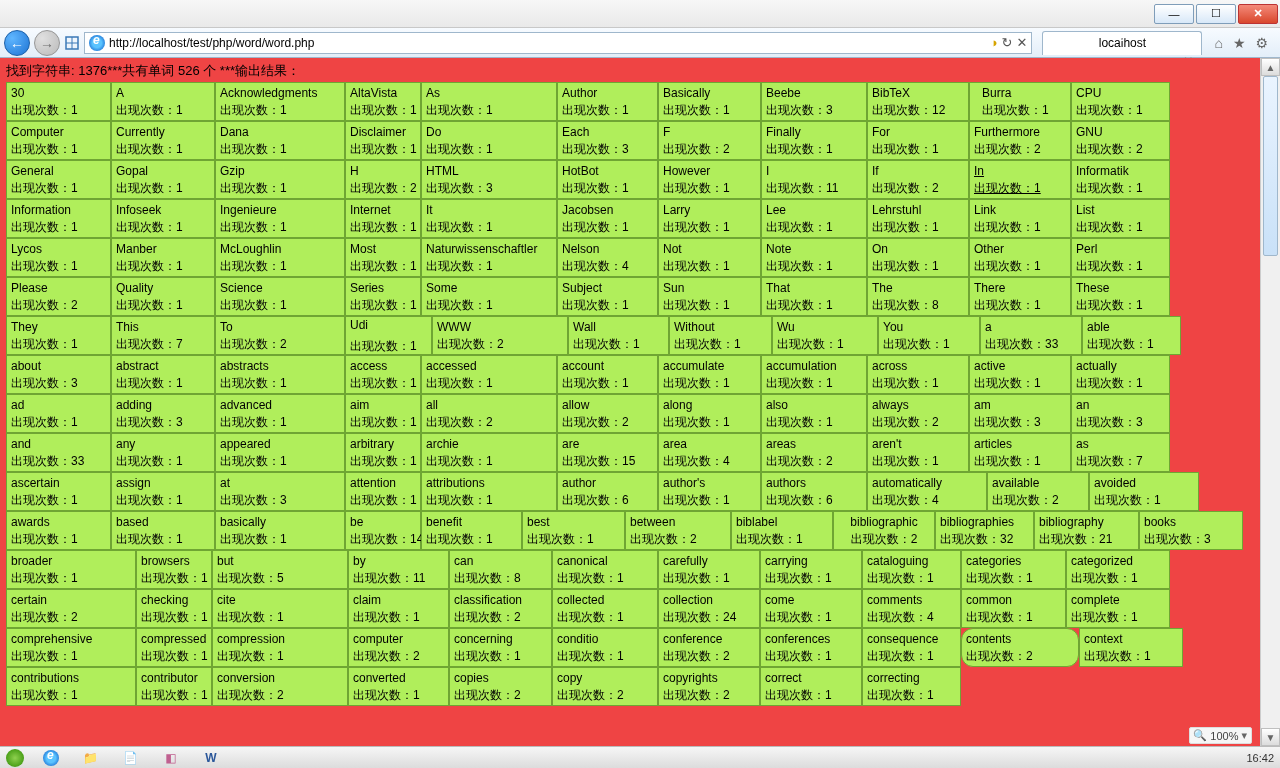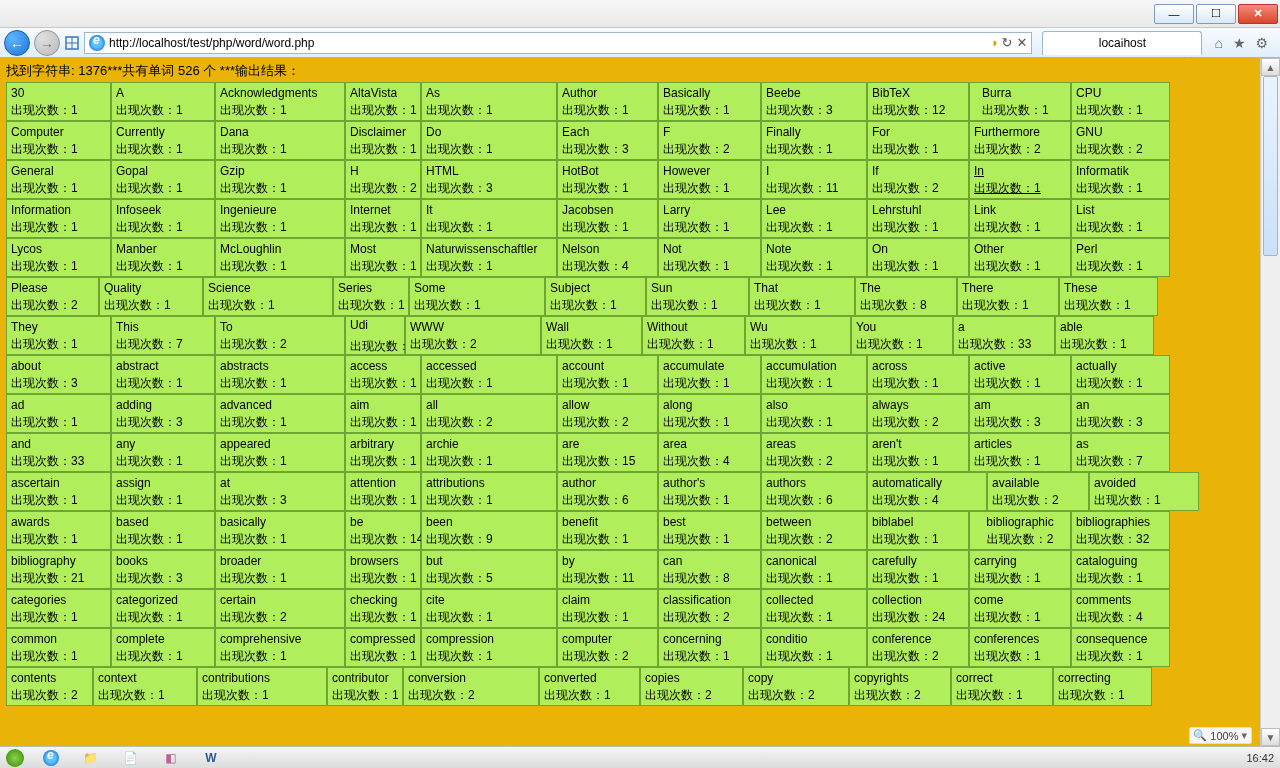--- a/index.html
+++ b/index.html
@@ -25,21 +25,21 @@
   .addr-text{ flex:1; color:#000; font-size:12px; white-space:nowrap; overflow:hidden;}
   .addr-icons{ display:flex; gap:4px; align-items:center; color:#555;}
   .addr-icons span{font-size:13px;}
   .tab-area{ display:flex; align-items:center; gap:2px; padding-left:6px;}
   .tab{ display:flex; align-items:center; gap:4px; background:#fff; border:1px solid #9fb7cc; border-bottom:none; height:24px; padding:0 8px; font-size:12px; min-width:160px; max-width:200px; border-top-left-radius:3px; border-top-right-radius:3px;flex-direction:column;}
   .tab .tab-x{margin-left:auto; color:#888;}
   .toolbar-icons{ display:flex; gap:10px; color:#666; padding:0 8px; align-items:center;}
   .toolbar-icons span{font-size:14px;}
 
   
-  .page { position:absolute; top:58px; bottom:22px; left:0; right:20px; overflow:hidden; background:#eab308; padding:4px 6px;}
+  .page { position:absolute; top:58px; bottom:22px; left:0; right:20px; overflow:hidden; background:#ef4444; padding:4px 6px;}
   .summary { font-size:13px; color:#000; margin-bottom:2px; }
   .grid-wrap{ display:flex; flex-wrap:wrap; }
   .cell{ background:#b0ee5b; border:1px solid #6fa533; display:flex; flex-direction:column; justify-content:center; padding:0 4px; font-size:12px; color:#000; line-height:1.35; height:39px; }
   .cell .word{ white-space:nowrap; overflow:hidden; }
   .cell .count{ white-space:nowrap; }
 
   
   .scrollbar{ position:absolute; top:58px; bottom:22px; right:0; width:20px; background:#f0f0f0; border-left:1px solid #ccc;}
   .scrollbar .btn{ height:18px; background:linear-gradient(to bottom,#fff,#dcdcdc); border:1px solid #bfbfbf; display:flex; align-items:center; justify-content:center; font-size:10px; color:#666;}
   .scrollbar .track{ position:absolute; top:18px; bottom:18px; left:0; right:0;}
@@ -315,21 +315,21 @@
           <div class="count">出现次数：1</div>
         </div>
         <div class="cell" style="width: 102px;">
           <div class="word">Other</div>
           <div class="count">出现次数：1</div>
         </div>
         <div class="cell" style="width: 99px;">
           <div class="word">Perl</div>
           <div class="count">出现次数：1</div>
         </div>
-        <div class="cell" style="width: 93px;">
+        <div class="cell" style="width: 105px;">
           <div class="word">Please</div>
           <div class="count">出现次数：2</div>
         </div>
         <div class="cell" style="width: 104px;">
           <div class="word">Quality</div>
           <div class="count">出现次数：1</div>
         </div>
         <div class="cell" style="width: 130px;">
           <div class="word">Science</div>
           <div class="count">出现次数：1</div>
@@ -371,21 +371,21 @@
           <div class="count">出现次数：1</div>
         </div>
         <div class="cell" style="width: 104px;">
           <div class="word">This</div>
           <div class="count">出现次数：7</div>
         </div>
         <div class="cell" style="width: 130px;">
           <div class="word">To</div>
           <div class="count">出现次数：2</div>
         </div>
-        <div class="cell" style="width: 60px; gap: 8px;">
+        <div class="cell" style="width: 87px; gap: 8px;">
           <div class="word">Udi</div>
           <div class="count">出现次数：1</div>
         </div>
         <div class="cell" style="width: 136px;">
           <div class="word">WWW</div>
           <div class="count">出现次数：2</div>
         </div>
         <div class="cell" style="width: 101px;">
           <div class="word">Wall</div>
           <div class="count">出现次数：1</div>
@@ -595,24 +595,20 @@
           <div class="count">出现次数：1</div>
         </div>
         <div class="cell" style="width: 130px;">
           <div class="word">basically</div>
           <div class="count">出现次数：1</div>
         </div>
         <div class="cell" style="width: 76px;">
           <div class="word">be</div>
           <div class="count">出现次数：14</div>
         </div>
-        <div class="cell" style="width: 136px;">
-          <div class="word">been</div>
-          <div class="count">出现次数：9</div>
-        </div>
         <div class="cell" style="width: 101px;">
           <div class="word">benefit</div>
           <div class="count">出现次数：1</div>
         </div>
         <div class="cell" style="width: 103px;">
           <div class="word">best</div>
           <div class="count">出现次数：1</div>
         </div>
         <div class="cell" style="width: 106px;">
           <div class="word">between</div>
@@ -755,21 +751,21 @@
           <div class="count">出现次数：2</div>
         </div>
         <div class="cell" style="width: 102px;">
           <div class="word">conferences</div>
           <div class="count">出现次数：1</div>
         </div>
         <div class="cell" style="width: 99px;">
           <div class="word">consequence</div>
           <div class="count">出现次数：1</div>
         </div>
-        <div class="cell" style="width: 87px;">
+        <div class="cell" style="width: 118px; border-radius: 12px;">
           <div class="word">contents</div>
           <div class="count">出现次数：2</div>
         </div>
         <div class="cell" style="width: 104px;">
           <div class="word">context</div>
           <div class="count">出现次数：1</div>
         </div>
         <div class="cell" style="width: 130px;">
           <div class="word">contributions</div>
           <div class="count">出现次数：1</div>

